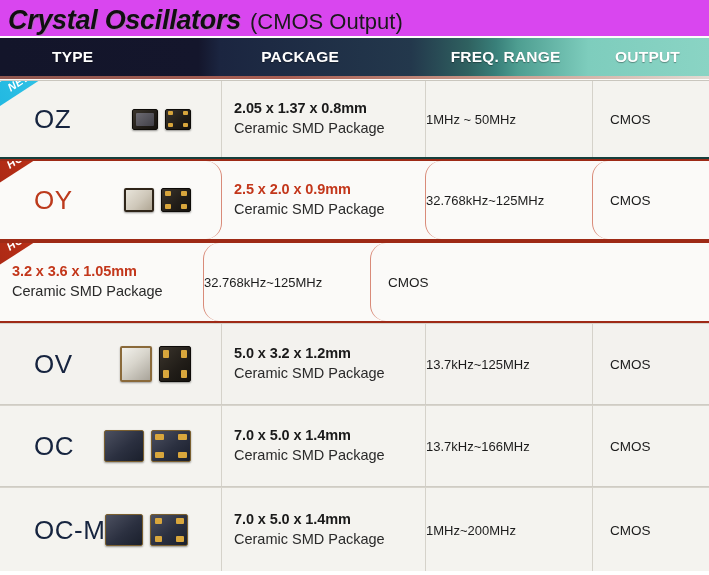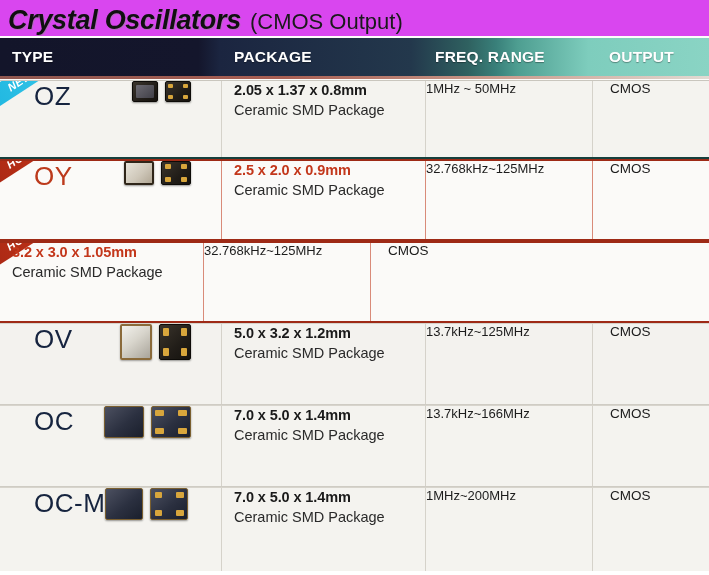--- a/index.html
+++ b/index.html
@@ -35,21 +35,21 @@
        #13152a 0%, #14162c 28%, #1b2540 31%,
        #23384c 58%, #2f6160 66%, #39807a 70%,
        #4e9e91 73%, #7ecdbd 83%, #8ad4c4 100%);
     display: flex; align-items: center;
   }
   .hcell {
     color: #ffffff; font-size: 15.5px; font-weight: bold;
     letter-spacing: 0.2px; height: 38px; display: flex; align-items: center;
     text-shadow: 0 1px 1px rgba(0,0,0,0.35);
   }
-  .hc-type   { width: 222px; padding-left: 12px; }
+  .hc-type   { width: 222px; padding-left: 12px; margin-left: 40px; }
   .hc-pkg    { width: 203px; padding-left: 12px; }
   .hc-freq   { width: 167px; padding-left: 10px; text-align: center; }
   .hc-out    { width: 117px; padding-left: 17px; }
 
   .header-under {
     position: absolute; left:0; top: 76px; width: 709px; height: 3px;
     background: linear-gradient(to right, #6b2017 0%, #8d2a1b 40%, #b97a67 70%, #d8cfc6 100%);
     opacity: .75;
   }
 
@@ -62,26 +62,26 @@
     background: #f4f3ef;
     border-top: 1px solid #d7d4cc;
     border-bottom: 1px solid #cfccc4;
     overflow: hidden;
   }
   .row.r-first { border-top: 1px solid #c9c6be; border-bottom: 2px solid #16403d; height: 79px; }
   .row.r-hot   { border-top: 2px solid #9e2a16; border-bottom: 2px solid #9e2a16; background: #fbfaf8; }
   .row.r-plain { background: #f3f2ee; }
   .row.r-last  { border-bottom: 1px solid #cac7bf; height: 86px; }
 
-  .cell { display: flex; align-items: flex-start; position: relative; }
+  .cell { display: flex; align-items: center; position: relative; }
   .c-type { width: 222px; border-right: 1px solid #d5d2ca; }
   .c-pkg  { width: 203px; padding-left: 12px; }
   .c-freq { width: 167px; border-left: 1px solid #d5d2ca; }
   .c-out  { width: 117px; border-left: 1px solid #d5d2ca; padding-left: 17px; }
-  .row.r-hot .c-type, .row.r-hot .c-freq, .row.r-hot .c-out { border-color: #d98b79; }
+  .row.r-hot .c-type, .row.r-hot .c-freq, .row.r-hot .c-out { border-color: #d98b79; border-radius: 16px; }
   .row.r-hot .c-type { border-right-color: #d98b79; }
 
   .type-label {
     font-size: 26px; color: #16243f; letter-spacing: 0.5px;
     padding-left: 34px; white-space: nowrap;
   }
   .type-label.red { color: #bc3a1c; }
 
   
   .chips { display: flex; align-items: center; gap: 7px; margin-left: auto; margin-right: 30px; }
@@ -211,21 +211,21 @@
       </div>
       <div class="cell c-out">
         <span class="out-text">CMOS</span>
       </div>
     </div>
 
     <div class="row r-hot">
       <div class="ribbon hot">HOT</div>
       <div class="cell c-pkg">
         <div>
-          <div class="pkg-dim red">3.2 x 3.0 x 1.05mm</div>
+          <div class="pkg-dim red">3.2 x 3.6 x 1.05mm</div>
           <div class="pkg-sub">Ceramic SMD Package</div>
         </div>
       </div>
       <div class="cell c-freq">
         <span class="freq-text">32.768kHz~125MHz</span>
       </div>
       <div class="cell c-out">
         <span class="out-text">CMOS</span>
       </div>
     </div>

